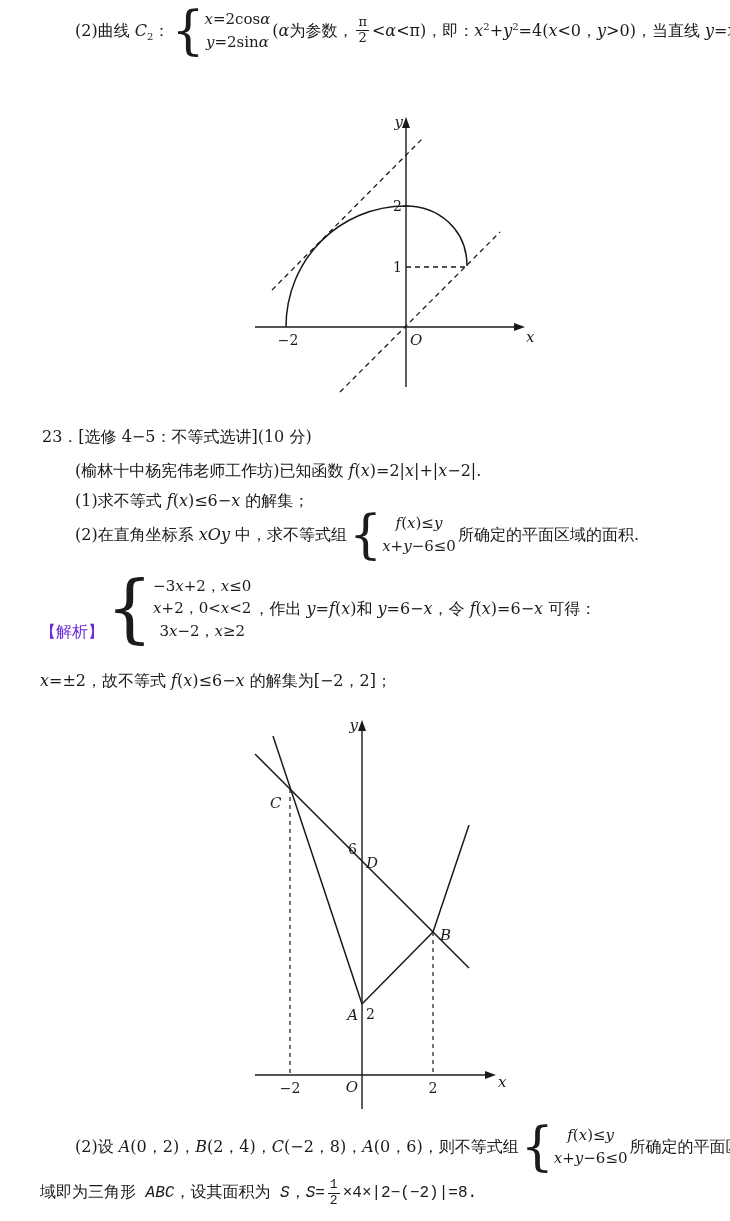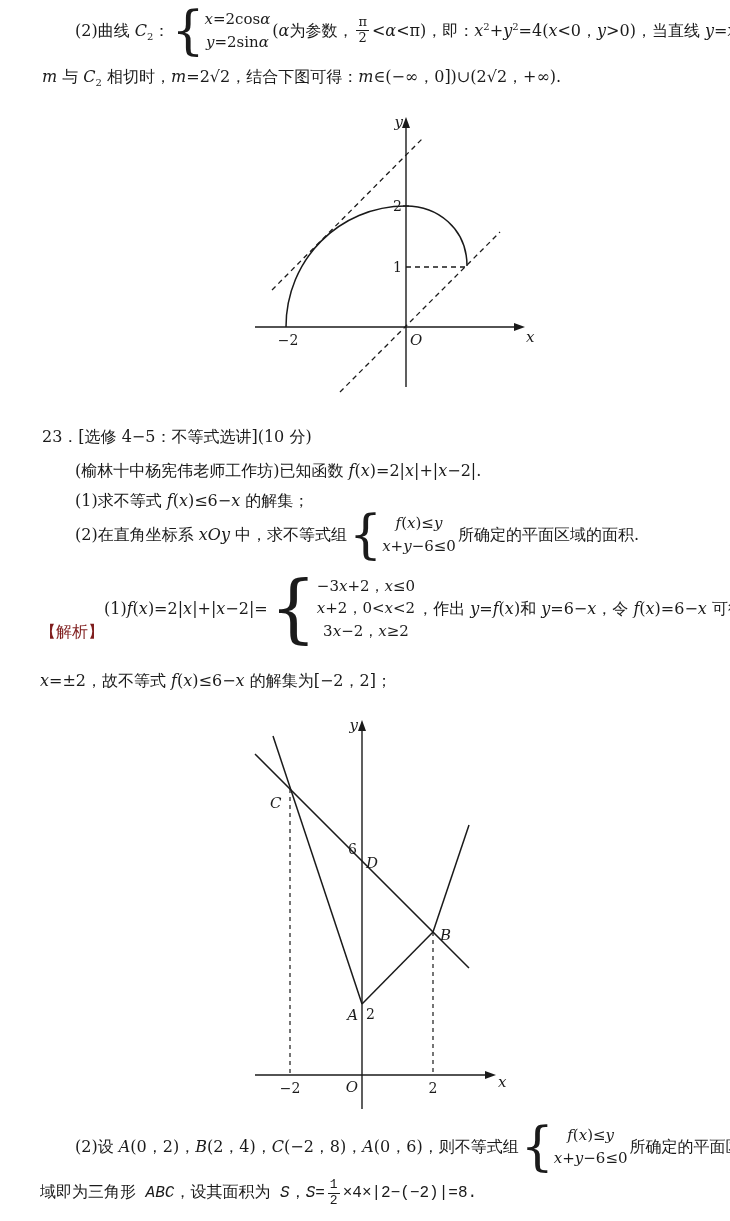--- a/index.html
+++ b/index.html
@@ -17,21 +17,21 @@
   .cases{display:inline-flex;align-items:center;margin:0 2px;}
   .brace{line-height:0;font-weight:400;transform:translateY(-1px);}
   .b2{font-size:52px;}
   .b3{font-size:74px;}
   .case-rows{display:inline-flex;flex-direction:column;align-items:center;}
   .case-rows .crow{font-size:15px;line-height:1.5;white-space:nowrap;}
   .frac{display:inline-flex;flex-direction:column;align-items:center;
         font-size:13px;line-height:1.15;margin:0 3px;vertical-align:middle;}
   .frac .num{border-bottom:1px solid #1b1b1b;padding:0 2px;}
   .frac .den{padding:0 2px;}
-  .red{color:#7f1d1d;margin-top:47px;}
+  .red{color:#6d28d9;margin-top:47px;}
   svg text{font-family:"DejaVu Serif","Liberation Serif",serif;fill:#1b1b1b;}
   svg .it{font-style:italic;}
 </style>
 </head>
 <body>
 
 <div class="page">
 
   <div class="row" style="top:8px;left:75px;">
     <span>(2)曲线 <i>C</i><sub>2</sub>：</span>
@@ -43,21 +43,20 @@
       </span>
     </span>
     <span>(<i>α</i>为参数，</span>
     <span class="frac">
       <span class="num">π</span>
       <span class="den">2</span>
     </span>
     <span>&lt;<i>α</i>&lt;π)，即：<i>x</i><sup>2</sup>+<i>y</i><sup>2</sup>=4(<i>x</i>&lt;0，<i>y</i>&gt;0)，当直线 <i>y</i>=<i>x</i>+</span>
   </div>
 
-  <div class="line" style="top:66px;left:42px;"><i>m</i> 与 <i>C</i><sub>2</sub> 相切时，<i>m</i>=2√2，结合下图可得：<i>m</i>∈(−∞，0])∪(2√2，+∞).</div>
 
   <svg style="position:absolute;left:243px;top:105px;" width="300" height="292" viewBox="0 0 300 292">
 
     <line x1="12" y1="222" x2="276" y2="222" stroke="#1a1a1a" stroke-width="1.4"></line>
     <polygon points="282,222 271,218 271,226" fill="#1a1a1a"></polygon>
     <line x1="163" y1="282" x2="163" y2="18" stroke="#1a1a1a" stroke-width="1.4"></line>
     <polygon points="163,12 159,23 167,23" fill="#1a1a1a"></polygon>
 
     <line x1="160" y1="101" x2="166" y2="101" stroke="#1a1a1a" stroke-width="1.2"></line>
 
@@ -88,21 +87,20 @@
       <span class="case-rows">
         <span class="crow"><i>f</i>(<i>x</i>)≤<i>y</i></span>
         <span class="crow"><i>x</i>+<i>y</i>−6≤0</span>
       </span>
     </span>
     <span>所确定的平面区域的面积.</span>
   </div>
 
   <div class="row" style="top:574px;left:40px;">
     <span class="red">【解析】</span>
-    <span>(1)<i>f</i>(<i>x</i>)=2|<i>x</i>|+|<i>x</i>−2|=</span>
     <span class="cases">
       <span class="brace b3">{</span>
       <span class="case-rows">
         <span class="crow">−3<i>x</i>+2，<i>x</i>≤0</span>
         <span class="crow"><i>x</i>+2，0&lt;<i>x</i>&lt;2</span>
         <span class="crow">3<i>x</i>−2，<i>x</i>≥2</span>
       </span>
     </span>
     <span>，作出 <i>y</i>=<i>f</i>(<i>x</i>)和 <i>y</i>=6−<i>x</i>，令 <i>f</i>(<i>x</i>)=6−<i>x</i> 可得：</span>
   </div>

